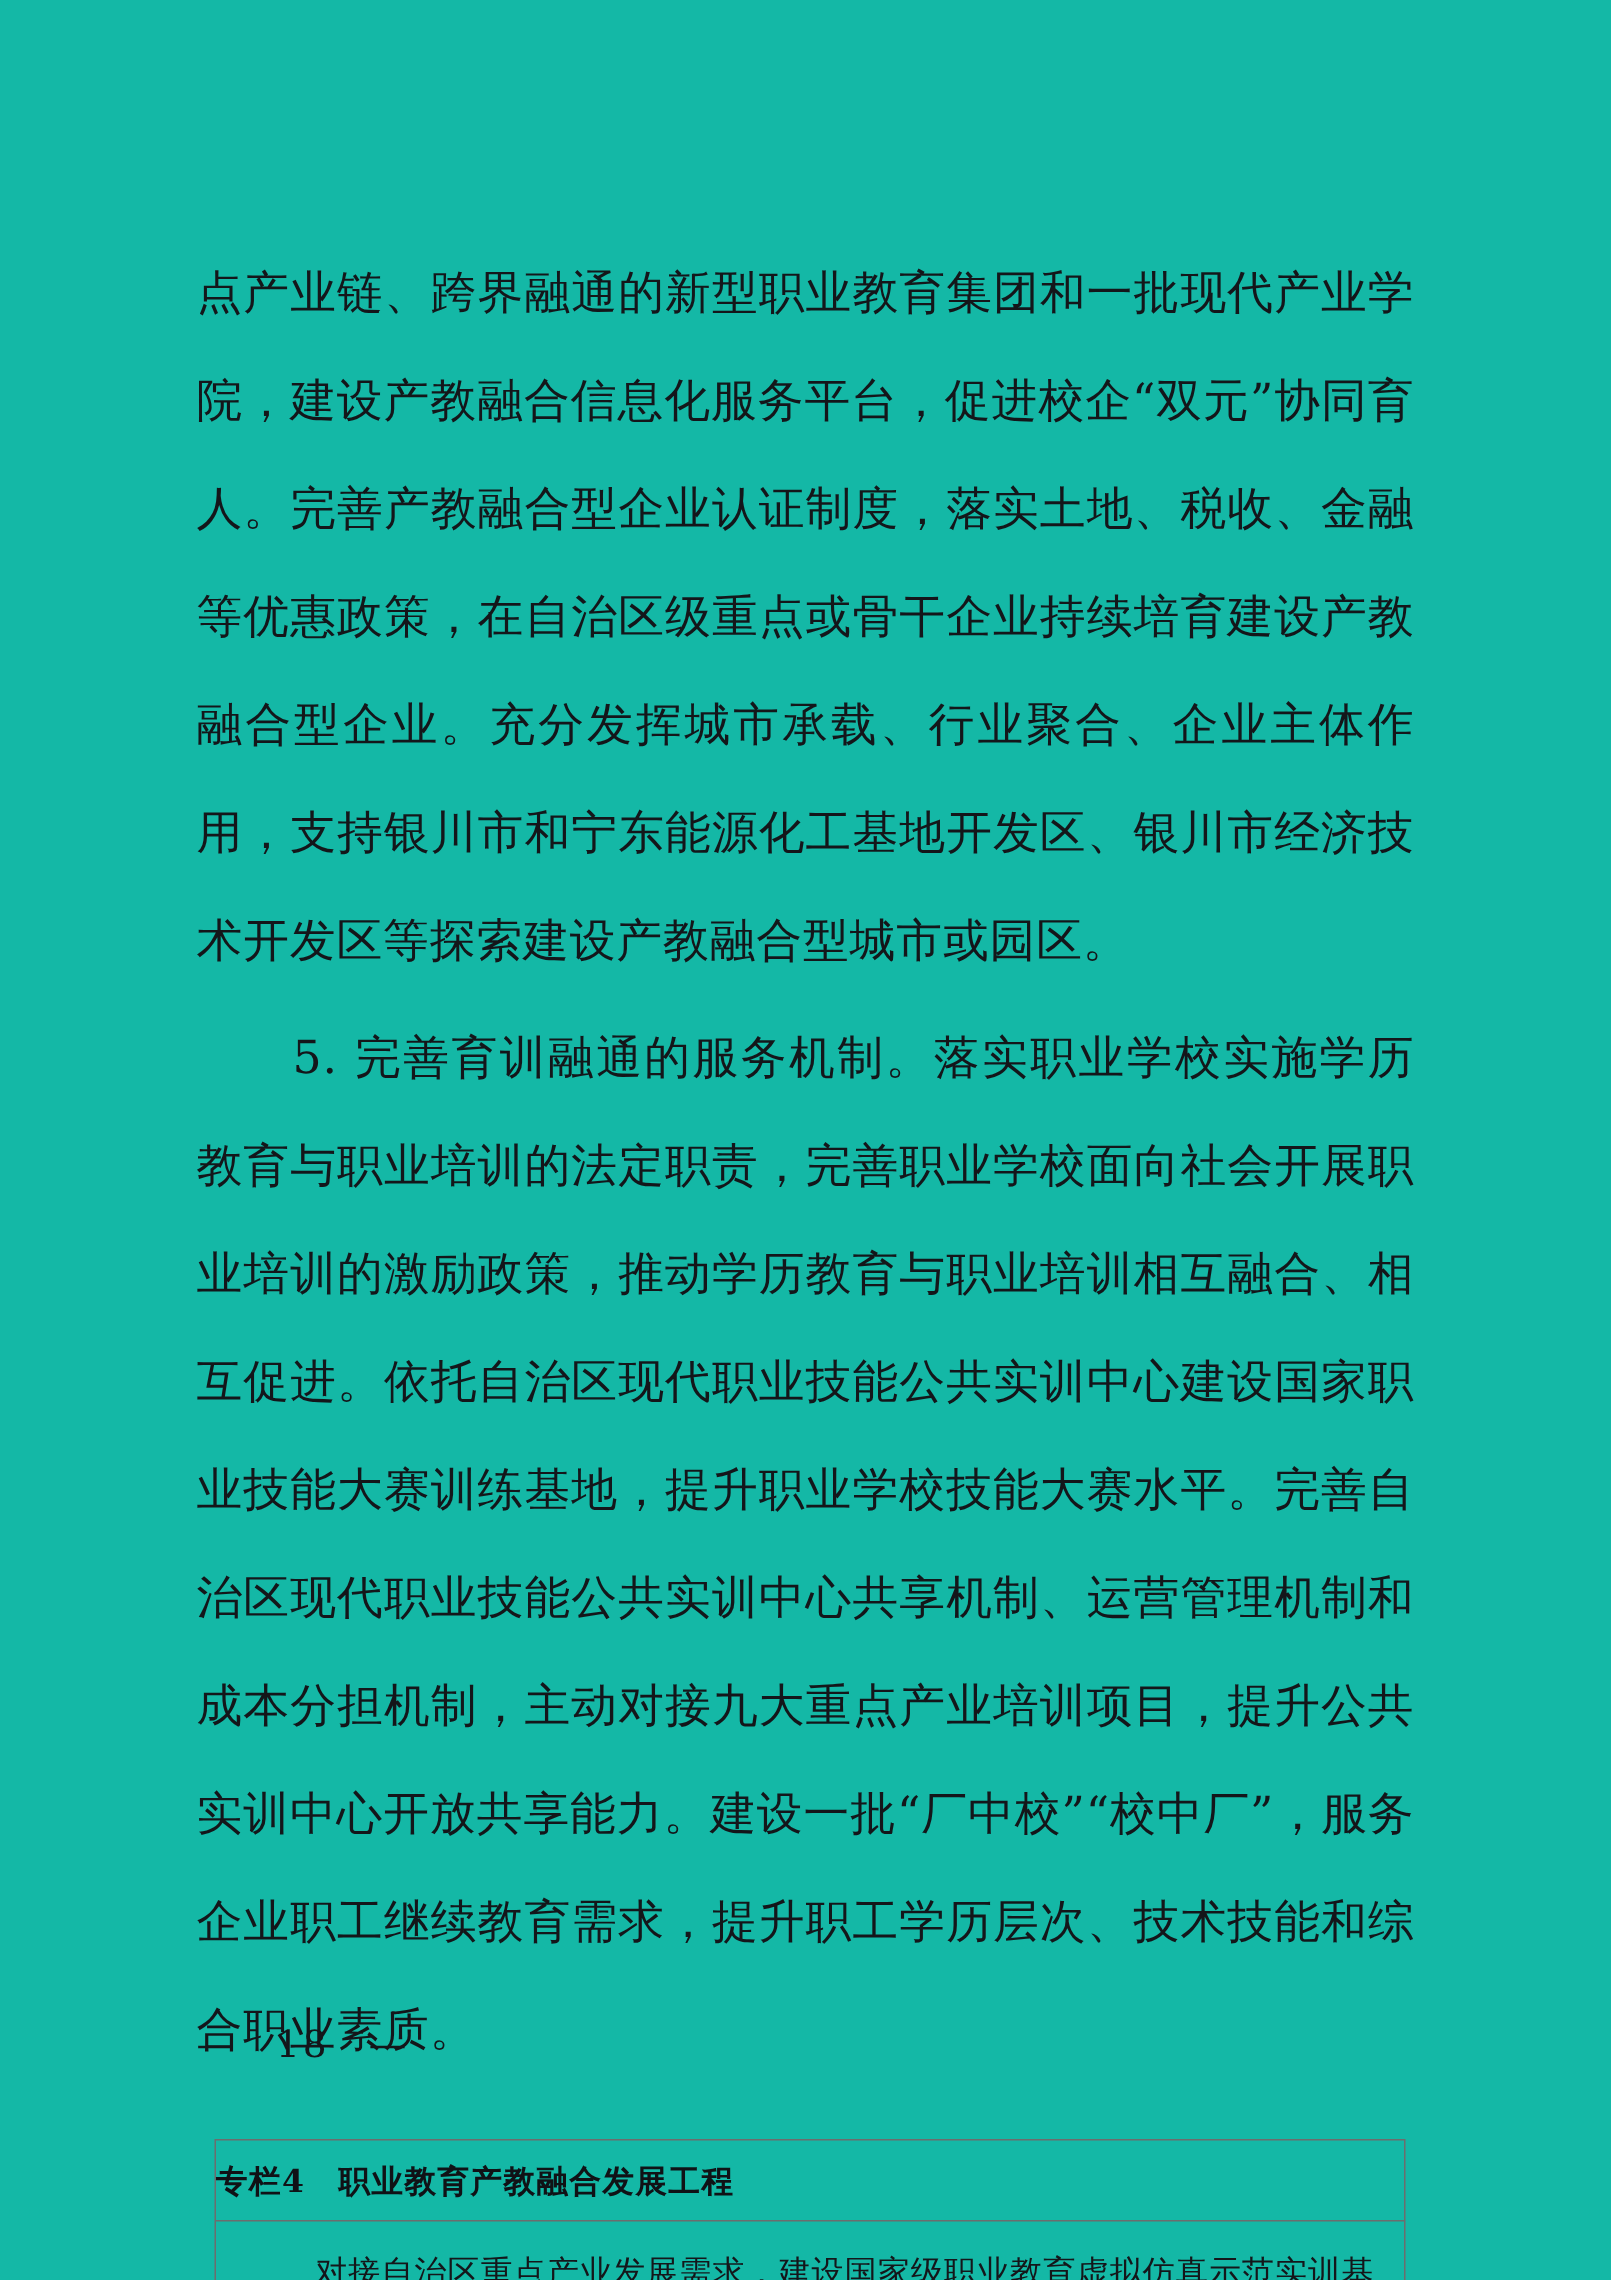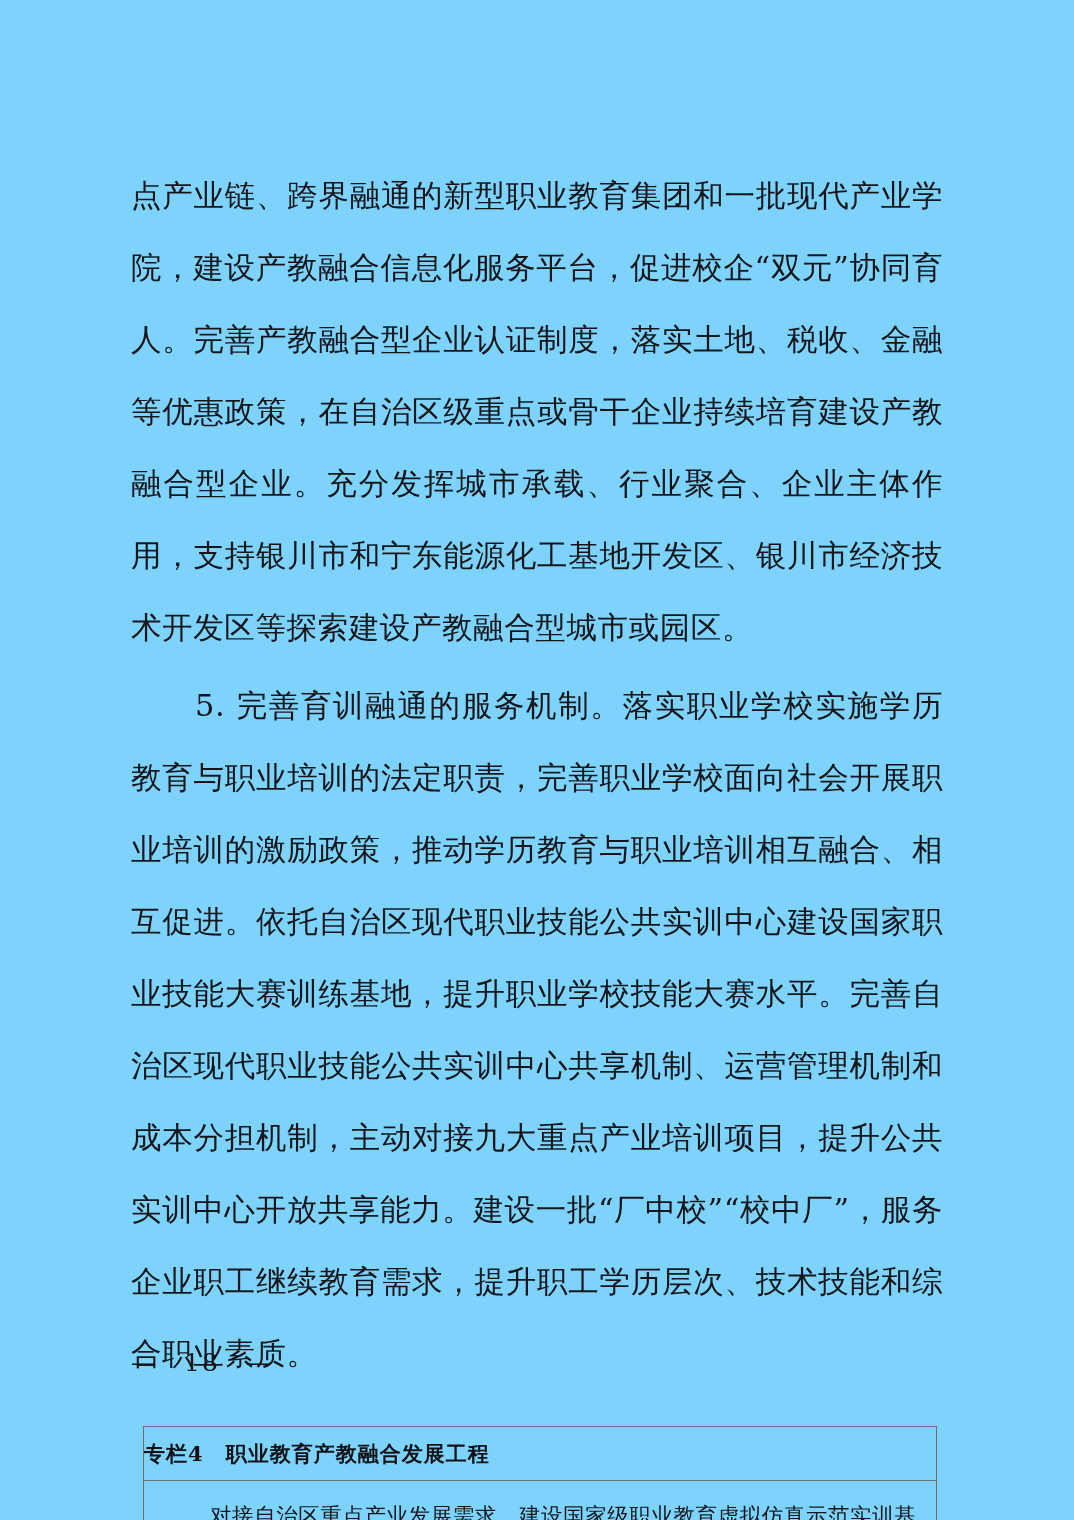--- a/index.html
+++ b/index.html
@@ -4,21 +4,21 @@
 <style>
   html, body {
     margin: 0;
     padding: 0;
     background: #ffffff;
   }
   .page {
     position: relative;
     width: 1074px;
     height: 1520px;
-    background: #7dd3fc;
+    background: #14b8a6;
     box-sizing: border-box;
     font-family: "DejaVu Serif", "Liberation Serif", serif;
     color: #111111;
     overflow: hidden;
   }
   .content {
     position: absolute;
     left: 131px;
     top: 160px;
     width: 812px;

